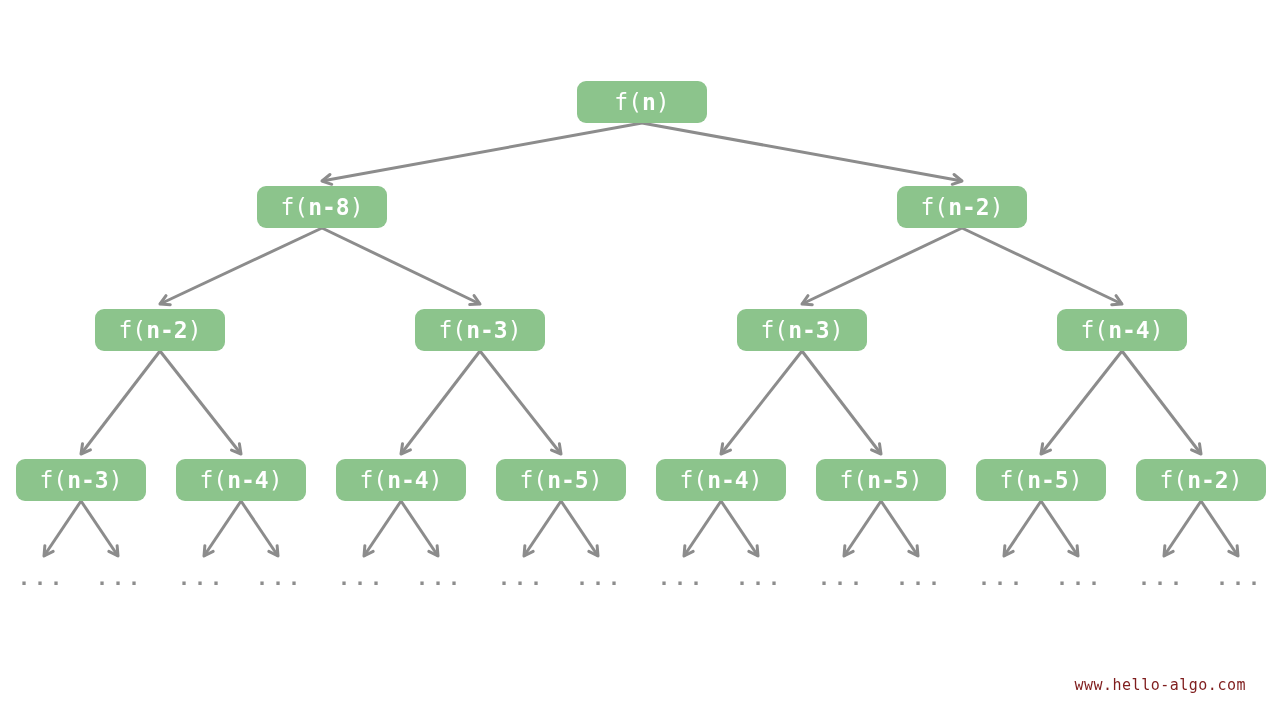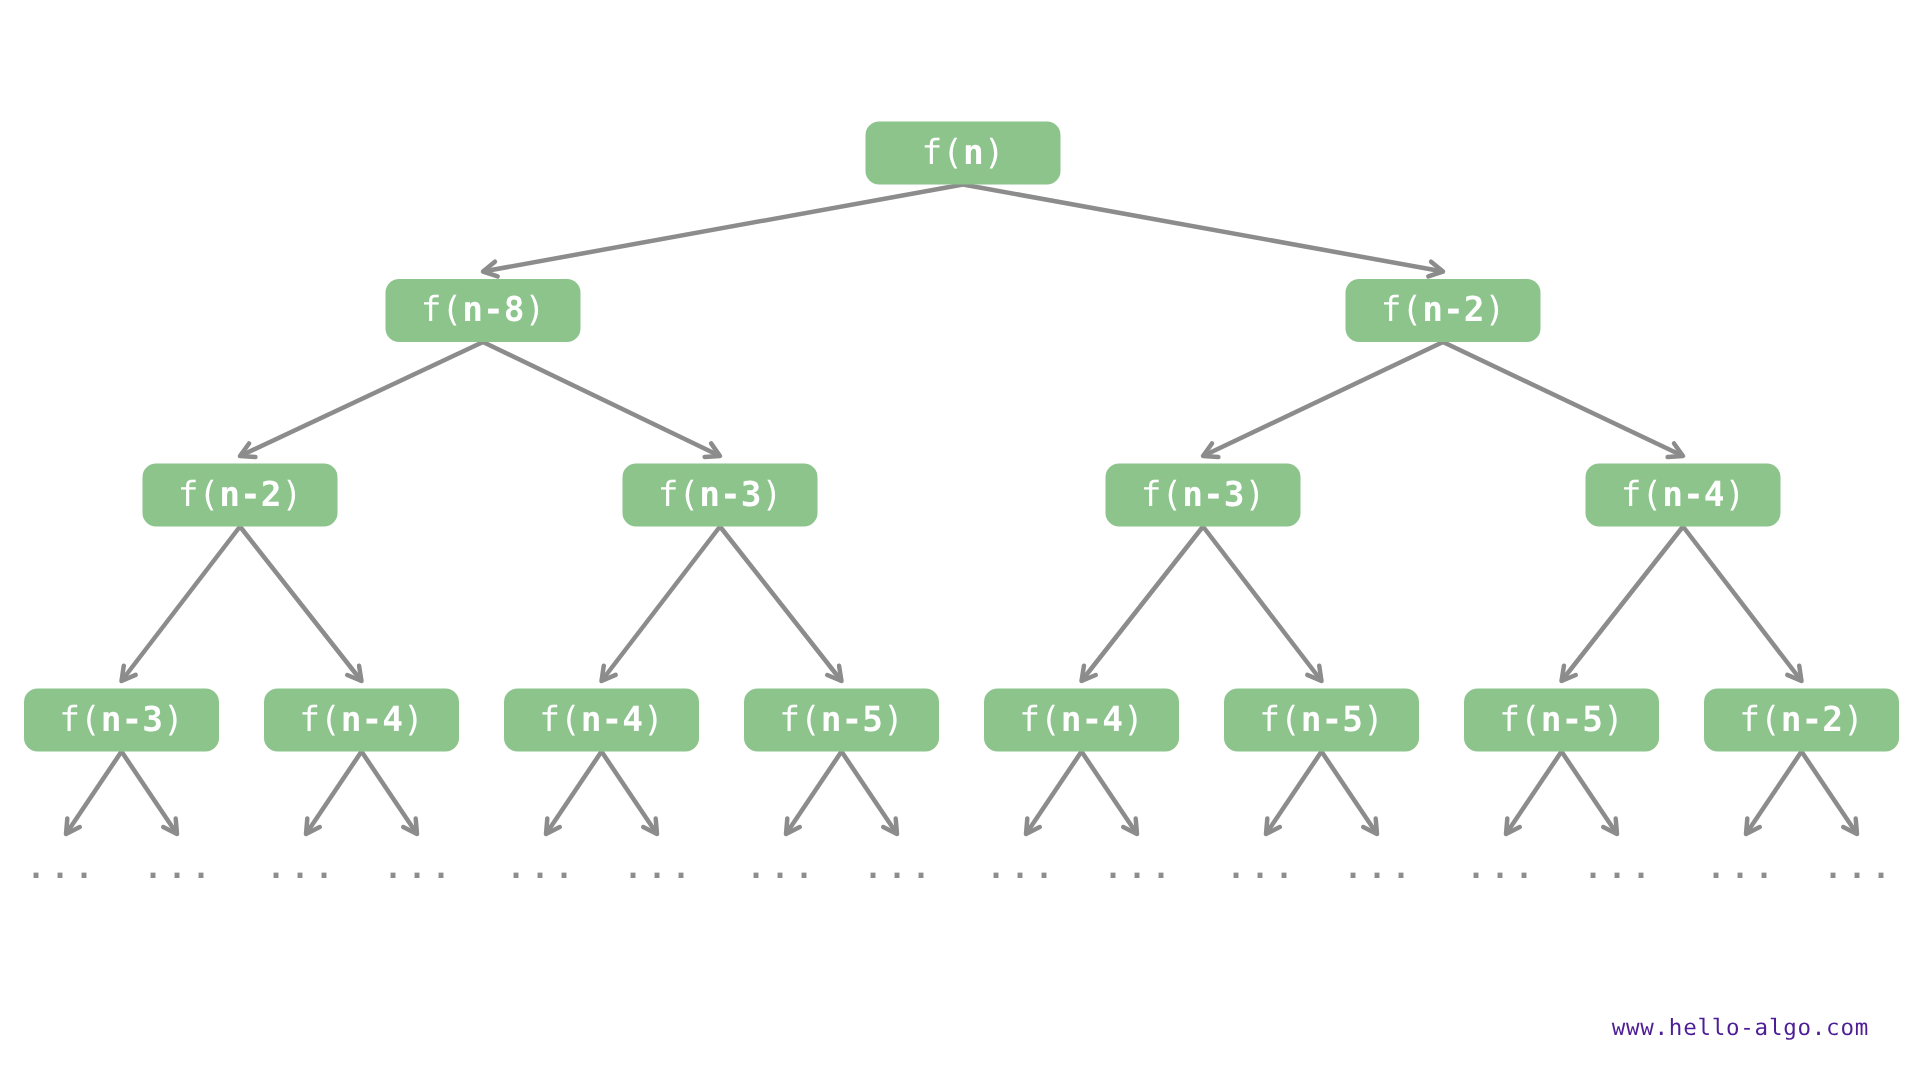--- a/index.html
+++ b/index.html
@@ -18,21 +18,21 @@
     white-space:nowrap;
   }
   .node b{font-weight:bold;}
   .dots{
     position:absolute;transform:translateX(-50%);
     color:#8d8d8d;font-size:20px;font-weight:bold;
     letter-spacing:4px;line-height:24px;
   }
   .watermark{
     position:absolute;right:34px;top:676px;
-    color:#4c1d95;font-size:15px;letter-spacing:0.5px;
+    color:#7f1d1d;font-size:15px;letter-spacing:0.5px;
   }
 </style>
 </head>
 <body>
 
 <div class="stage">
 
   <svg class="edges" width="1280" height="720" viewBox="0 0 1280 720" stroke="#8c8c8c" stroke-width="3" fill="none">
     <defs>
       <marker id="ah" markerUnits="userSpaceOnUse" markerWidth="18" markerHeight="18" refX="12" refY="8" orient="auto">

